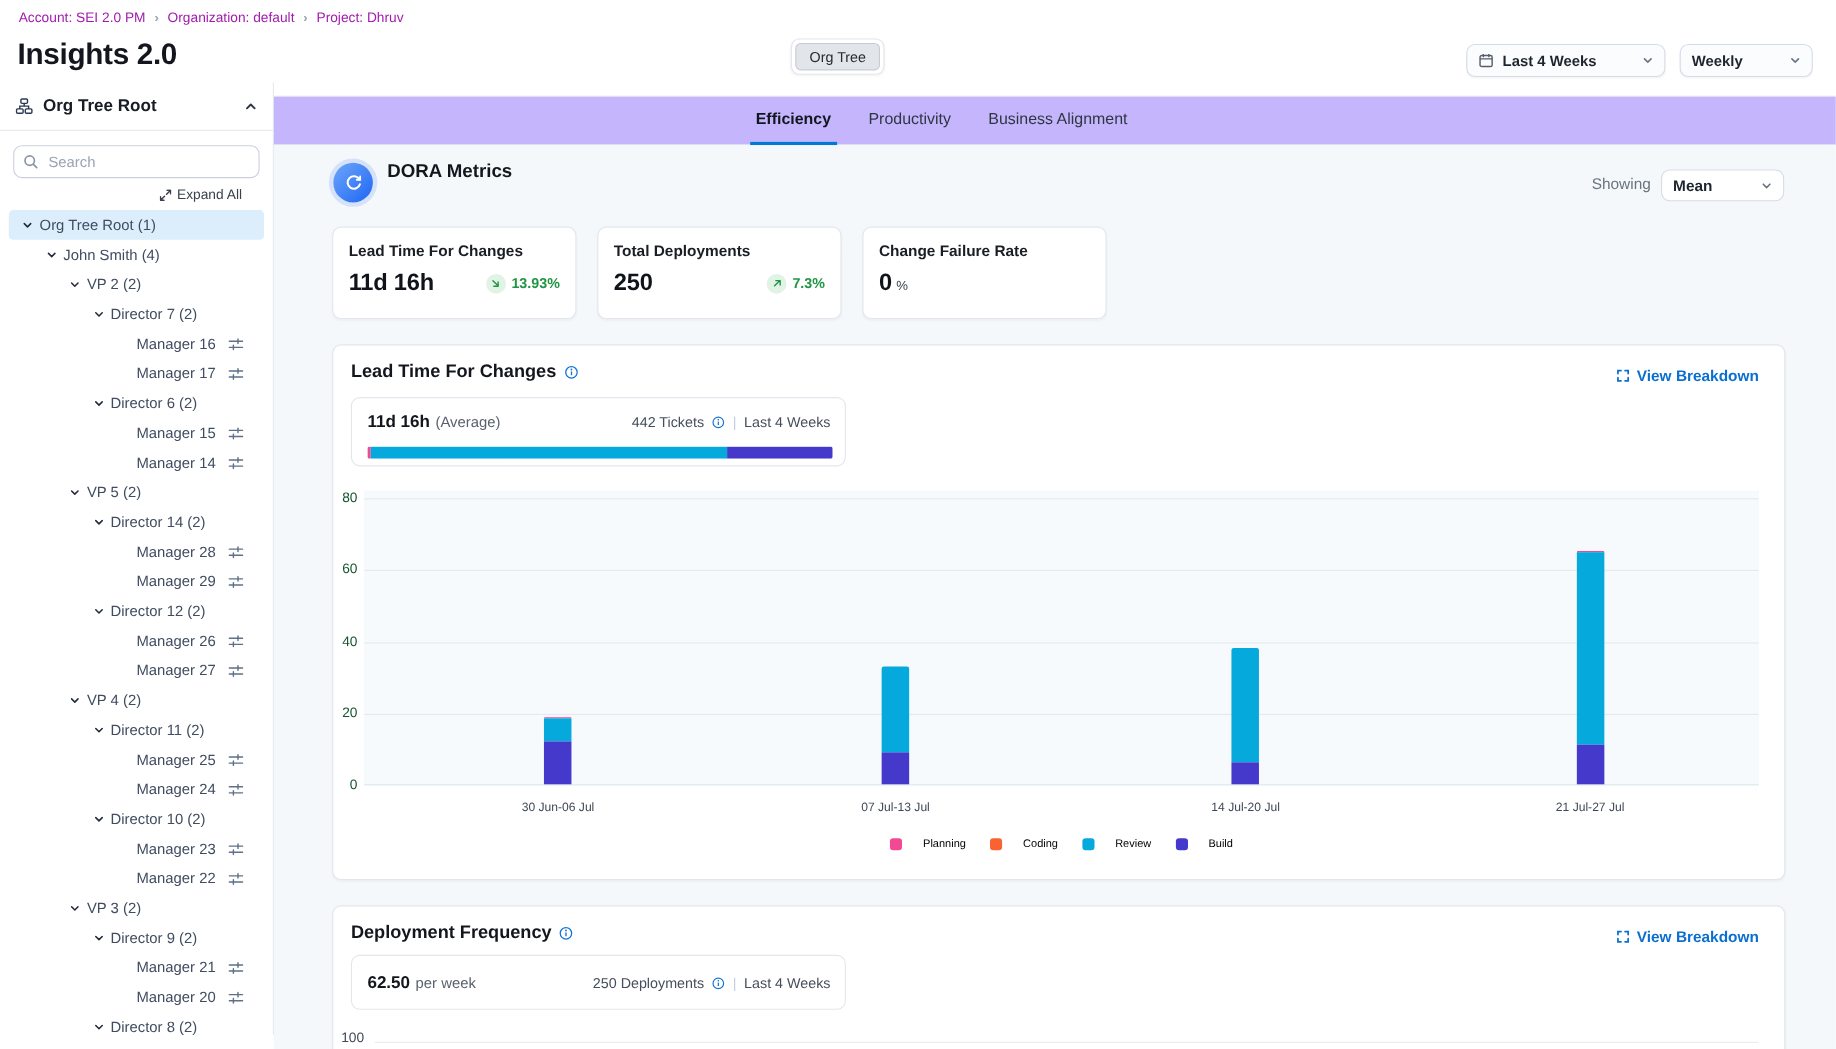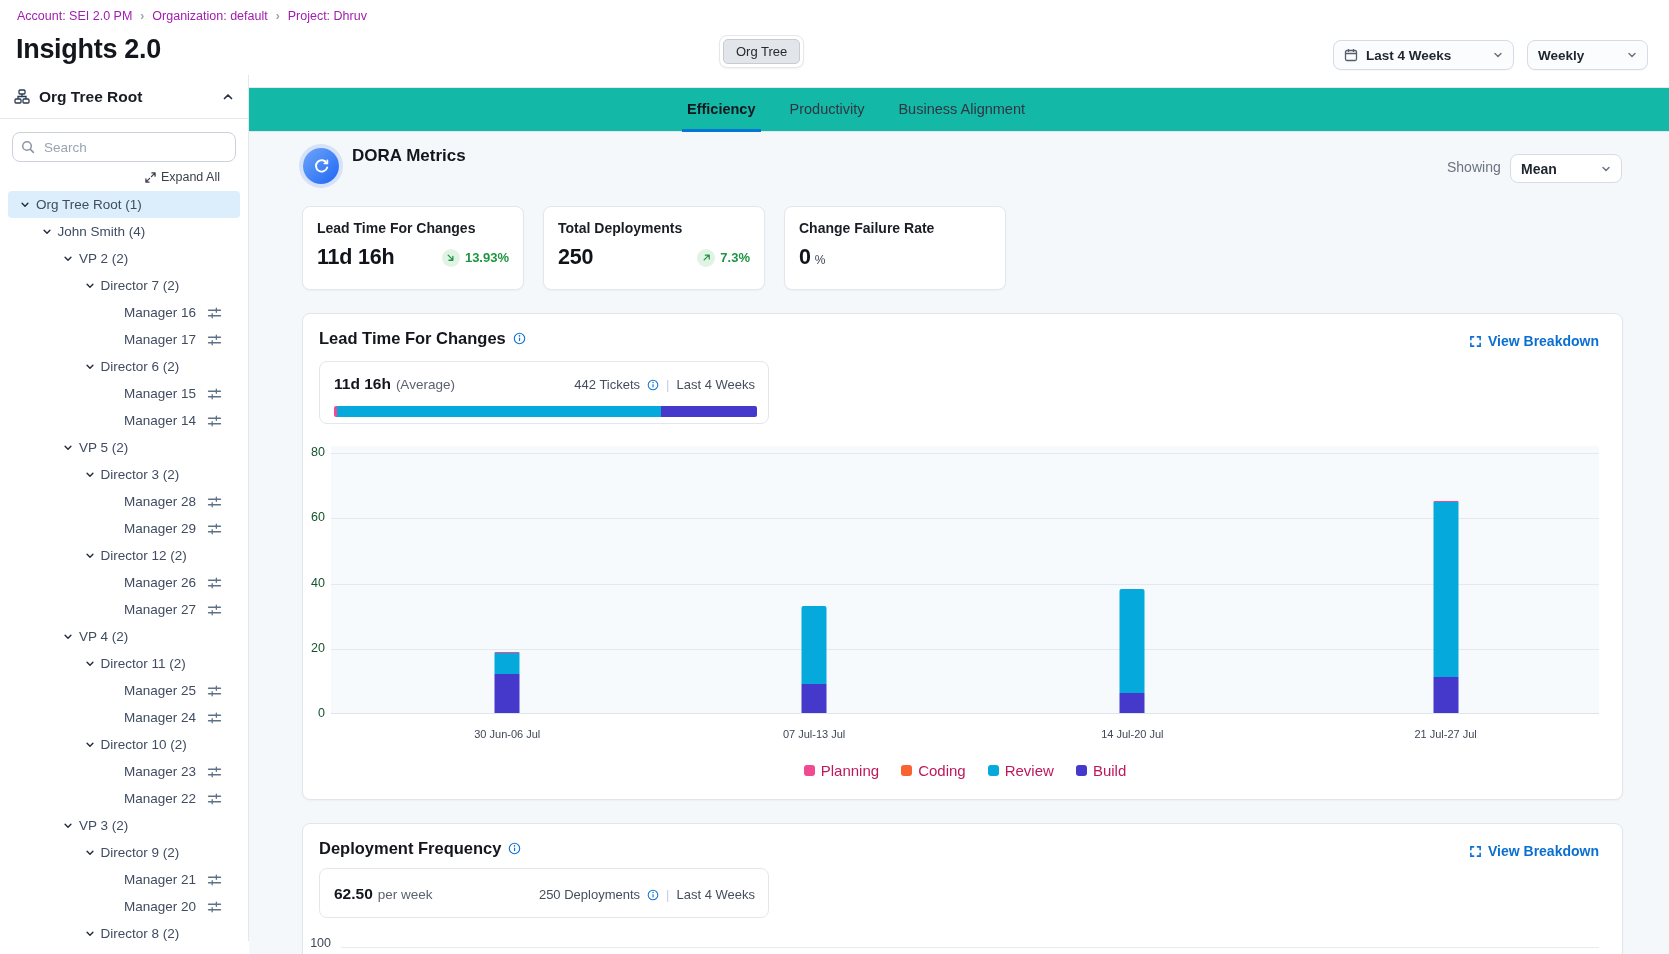--- a/index.html
+++ b/index.html
@@ -37,21 +37,21 @@
   .sb-expand{display:flex;justify-content:flex-end;align-items:center;gap:5px;margin:8px 28px 2px 14px;
       font-size:12.5px;color:#3a3f4b;cursor:pointer;}
   .tree{margin-top:7px;}
   .trow{position:relative;height:27px;display:flex;align-items:center;margin:0 8px;border-radius:4px;
       font-size:13.5px;color:#404c60;cursor:pointer;white-space:nowrap;}
   .trow.sel{background:#dceefb;}
   .tchev{margin-right:6px;display:flex;}
   .tslider{position:absolute;right:18px;top:8px;display:flex;}
 
   
-  .tabbar{position:absolute;left:249px;top:88px;width:1420px;height:44px;background:#14b8a6;border-bottom:1px solid #e2e6ec;}
+  .tabbar{position:absolute;left:249px;top:88px;width:1420px;height:44px;background:#c4b5fd;border-bottom:1px solid #e2e6ec;}
   .tabs{position:absolute;left:433px;top:0;display:flex;gap:24px;height:44px;}
   .tab{height:44px;line-height:42px;padding:0 5px;font-size:14.5px;color:#2f3642;cursor:pointer;}
   .tab.active{font-weight:700;color:#14161d;border-bottom:3px solid #0278d5;}
 
   .content{position:absolute;left:249px;top:132px;width:1420px;height:822px;background:#f5f8fa;overflow:hidden;}
 
   
   .dora-icon{position:absolute;left:54px;top:16px;width:36px;height:36px;border-radius:50%;
       background:linear-gradient(135deg,#6ea6f8,#1e66f5);box-shadow:0 0 0 4px rgba(120,160,250,.25);
       display:flex;align-items:center;justify-content:center;}
@@ -98,21 +98,21 @@
   .band{position:relative;height:268px;background:#f6fafd;border-bottom:1px solid #dfe5eb;}
   .gline{position:absolute;left:0;right:0;height:1px;background:#e3e9ef;}
   .ylab{position:absolute;width:22px;text-align:right;font-size:12.5px;color:#14532d;left:0;}
   .bar{position:absolute;bottom:0;width:25px;transform:translateX(-50%);display:flex;flex-direction:column-reverse;}
   .bar span{width:100%;}
   .bar span:last-child{border-radius:2px 2px 0 0;}
   .xlab{position:absolute;top:282px;transform:translateX(-50%);font-size:11px;color:#3e4856;white-space:nowrap;}
   .legend{position:absolute;top:316px;left:0;right:0;display:flex;justify-content:center;gap:22px;}
   .leg-item{display:flex;align-items:center;gap:6px;cursor:pointer;}
   .leg-chip{width:11px;height:11px;border-radius:3px;}
-  .leg-label{font-size:15px;color:#be185d;}
+  .leg-label{font-size:10px;color:#000000;margin-left:13px;}
   .dep-ylab{position:absolute;left:4px;top:112px;width:24px;text-align:right;font-size:12.5px;color:#3e4856;}
   .dep-gline{position:absolute;left:38px;right:23px;top:123px;height:1px;background:#e6ebf0;}
 </style>
 </head>
 <body>
 
 <div class="stage">
 
   <div class="hdr">
     <nav class="breadcrumb">
@@ -264,21 +264,21 @@
             </svg>
           </span>
           <span class="tlabel">VP 5 (2)</span>
         </div>
         <div class="trow" style="padding-left:76.5px">
           <span class="tchev">
             <svg width="10" height="10" viewBox="0 0 12 12" fill="none" stroke="#222b3a" stroke-width="1.7" stroke-linecap="round" stroke-linejoin="round">
               <path d="M2.5 4L6 7.5 9.5 4"></path>
             </svg>
           </span>
-          <span class="tlabel">Director 3 (2)</span>
+          <span class="tlabel">Director 14 (2)</span>
         </div>
         <div class="trow" style="padding-left:116px">
           <span class="tlabel">Manager 28</span>
           <span class="tslider">
             <svg width="15" height="12" viewBox="0 0 15 13" fill="none" stroke="#5e7186" stroke-width="1.4" stroke-linecap="round">
               <path d="M1 3.5h13M1 9.5h13M9.5 1.3v4.4M5 7.3v4.4"></path>
             </svg>
           </span>
         </div>
         <div class="trow" style="padding-left:116px">

